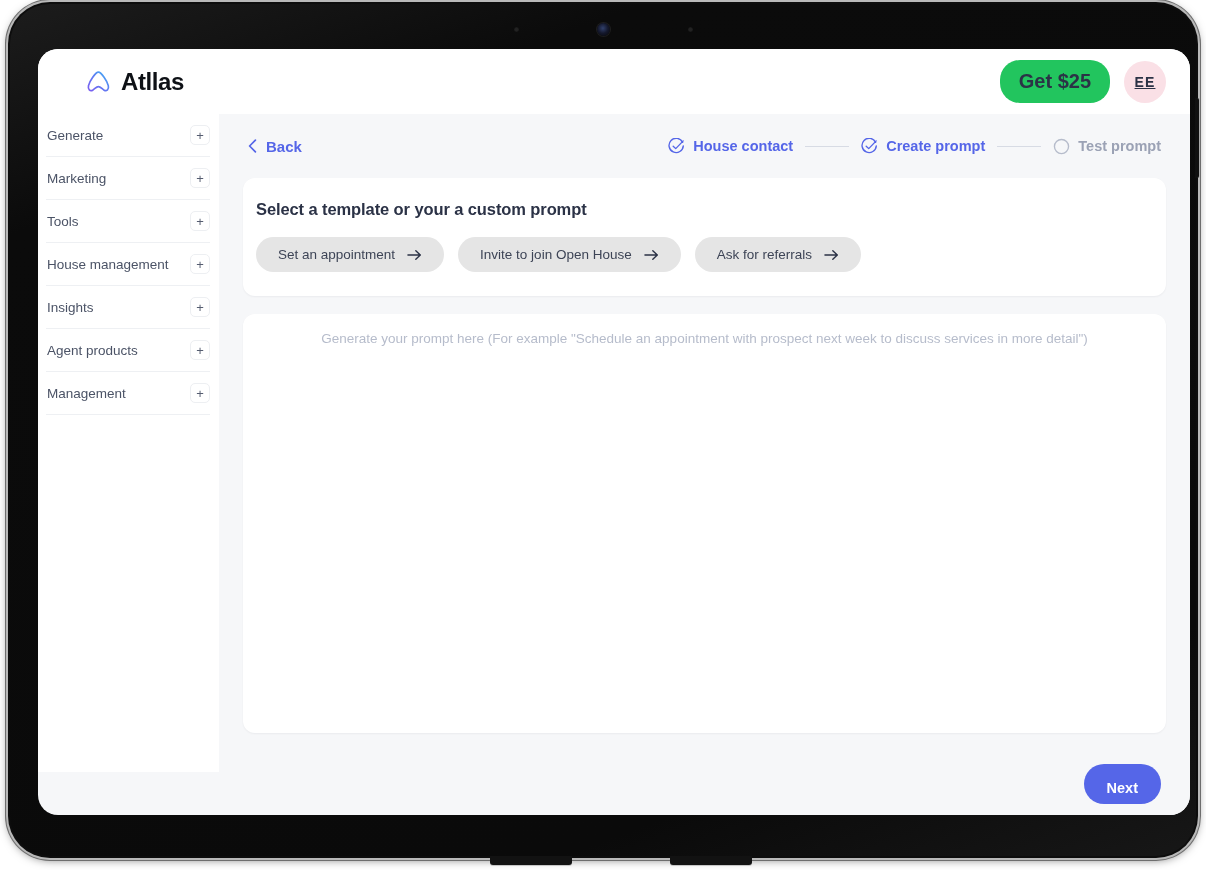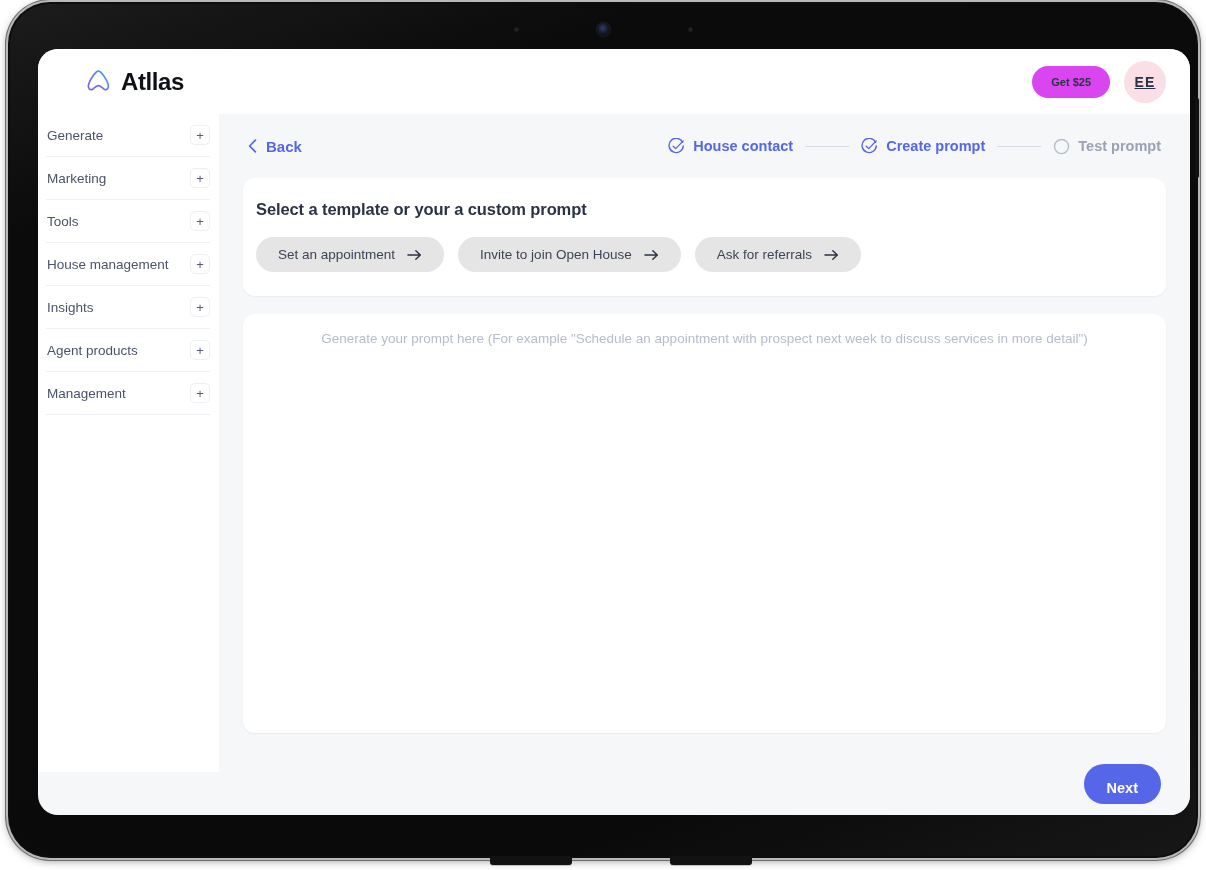--- a/index.html
+++ b/index.html
@@ -91,36 +91,36 @@
   
   #top-bar {
     height: 65px;
     flex: 0 0 65px;
     background: #ffffff;
     display: flex;
     align-items: center;
     justify-content: space-between;
     padding: 0 24px 0 47px;
   }
-  #brand-logo { display: flex; align-items: flex-start; gap: 9px; }
+  #brand-logo { display: flex; align-items: center; gap: 9px; }
   #brand-mark { display: block; }
   #brand-name {
     font-size: 24px;
     font-weight: 700;
     color: #0e1116;
     letter-spacing: -.4px;
   }
   #top-bar-right { display: flex; align-items: center; gap: 14px; }
   #get-credit-button {
-    background: #d946ef;
+    background: #22c55e;
     border: none;
     border-radius: 20px;
     padding: 10px 19px;
     font-family: inherit;
-    font-size: 11px;
+    font-size: 20px;
     font-weight: 600;
     color: #2b3246;
     cursor: pointer;
   }
   #user-avatar {
     width: 42px; height: 42px;
     border-radius: 50%;
     background: #fae0e6;
     display: flex;
     align-items: center;

